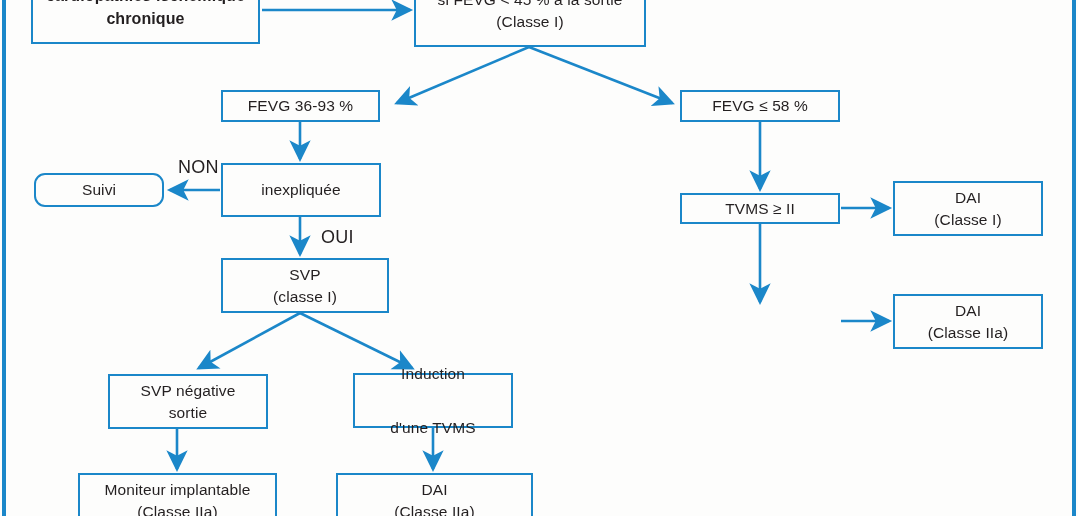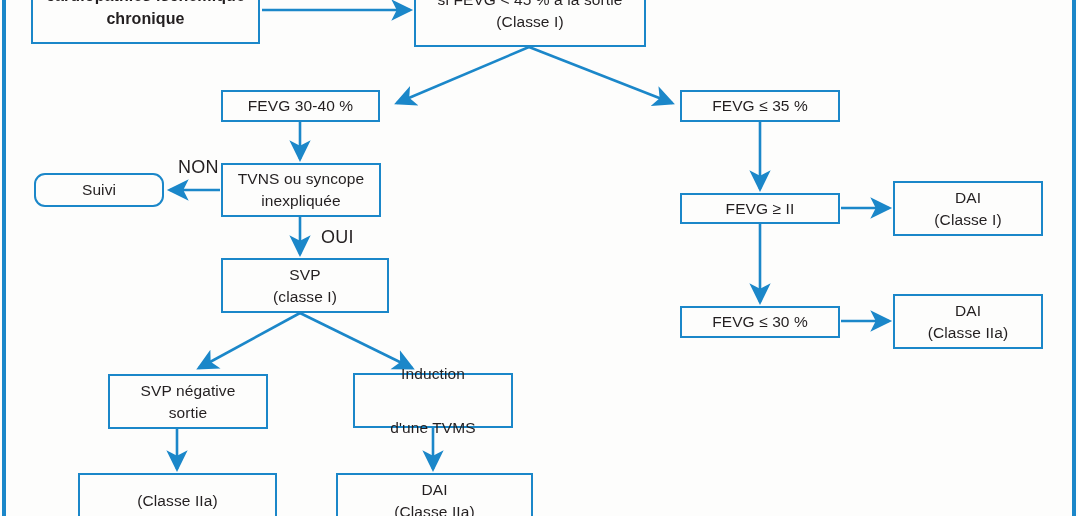--- a/index.html
+++ b/index.html
@@ -117,70 +117,67 @@
     <span class="ln">cardiopathies ischémique</span>
     <span class="ln">chronique</span>
   </div>
 
   <div class="node" style="left:414px; top:-26px; width:232px; height:73px;">
     <span class="ln">si FEVG &lt; 45 % à la sortie</span>
     <span class="ln">(Classe I)</span>
   </div>
 
   <div class="node" style="left:221px; top:90px; width:159px; height:32px;">
-    <span class="ln">FEVG 30-40 %</span>
+    <span class="ln">FEVG 36-93 %</span>
   </div>
 
   <div class="node" style="left:680px; top:90px; width:160px; height:32px;">
-    <span class="ln">FEVG ≤ 35 %</span>
+    <span class="ln">FEVG ≤ 58 %</span>
   </div>
 
   <div class="node" style="left:34px; top:173px; width:130px; height:34px;border-radius:11px;">
     <span class="ln">Suivi</span>
   </div>
 
   <div class="node" style="left:221px; top:163px; width:160px; height:54px;">
-    <span class="ln">TVNS ou syncope</span>
     <span class="ln">inexpliquée</span>
   </div>
 
   <div class="node" style="left:680px; top:193px; width:160px; height:31px;">
-    <span class="ln">FEVG ≥ II</span>
+    <span class="ln">TVMS ≥ II</span>
   </div>
 
   <div class="node" style="left:893px; top:181px; width:150px; height:55px;">
     <span class="ln">DAI</span>
     <span class="ln">(Classe I)</span>
   </div>
 
   <div class="node" style="left:221px; top:258px; width:168px; height:55px;">
     <span class="ln">SVP</span>
     <span class="ln">(classe I)</span>
   </div>
 
-  <div class="node" style="left:680px; top:306px; width:160px; height:32px;">
-    <span class="ln">FEVG ≤ 30 %</span>
-  </div>
 
   <div class="node" style="left:893px; top:294px; width:150px; height:55px;">
     <span class="ln">DAI</span>
     <span class="ln">(Classe IIa)</span>
   </div>
 
   <div class="node" style="left:108px; top:374px; width:160px; height:55px;">
     <span class="ln">SVP négative</span>
     <span class="ln">sortie</span>
   </div>
 
   <div class="node" style="left:353px; top:373px; width:160px; height:55px;gap:32px;">
     <span class="ln">Induction</span>
     <span class="ln">d'une TVMS</span>
   </div>
 
   <div class="node" style="left:78px; top:473px; width:199px; height:55px;">
+    <span class="ln">Moniteur implantable</span>
     <span class="ln">(Classe IIa)</span>
   </div>
 
   <div class="node" style="left:336px; top:473px; width:197px; height:55px;">
     <span class="ln">DAI</span>
     <span class="ln">(Classe IIa)</span>
   </div>
 
   <div class="edge-label" style="left:178px; top:157px;">NON</div>
 

